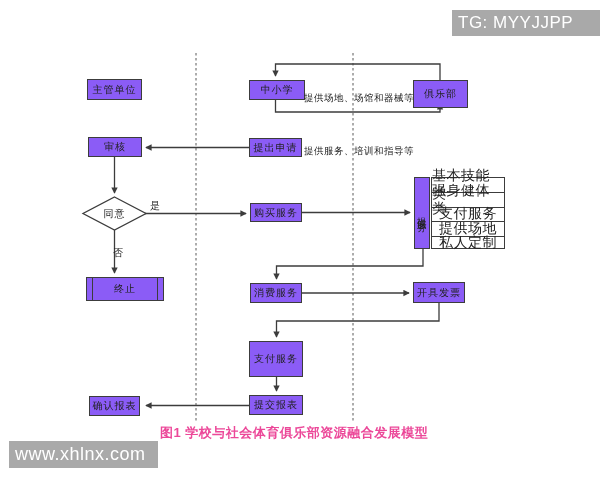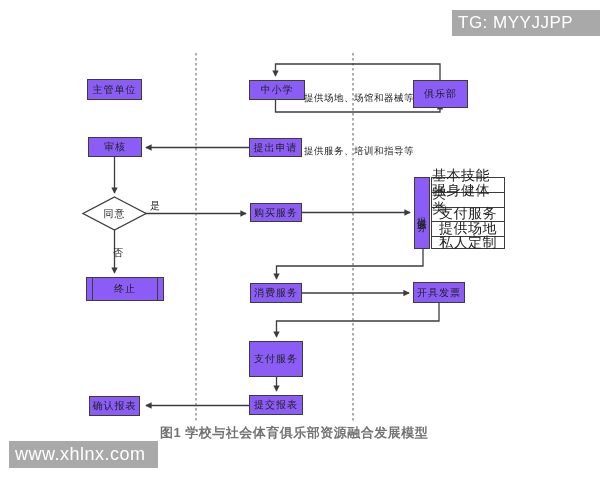--- a/index.html
+++ b/index.html
@@ -26,21 +26,21 @@
     box-sizing:border-box;height:14.4px;display:flex;align-items:center;justify-content:center;
     font-size:14px;letter-spacing:0.5px;border-top:1.2px solid #3c3c3c;
   }
   .svc-row:first-child{border-top:none;}
   .edge-label{
     position:absolute;z-index:3;font-size:9.5px;letter-spacing:0.5px;
     white-space:nowrap;color:#222;
   }
   .caption{
     position:absolute;z-index:3;font-size:13px;font-weight:bold;letter-spacing:0.5px;
-    white-space:nowrap;color:#737373;
+    white-space:nowrap;color:#ec4899;
   }
   .watermark{
     position:absolute;z-index:5;background:#a9a9a9;color:#ffffff;
     display:flex;align-items:center;font-size:17px;letter-spacing:0.5px;white-space:nowrap;
   }
   #wm-top{left:452px;top:10px;width:148px;height:26px;padding-left:6px;}
   #wm-bottom{left:9px;top:441px;width:143px;height:27px;padding-left:6px;font-size:18px;}
 </style>
 </head>
 <body>

